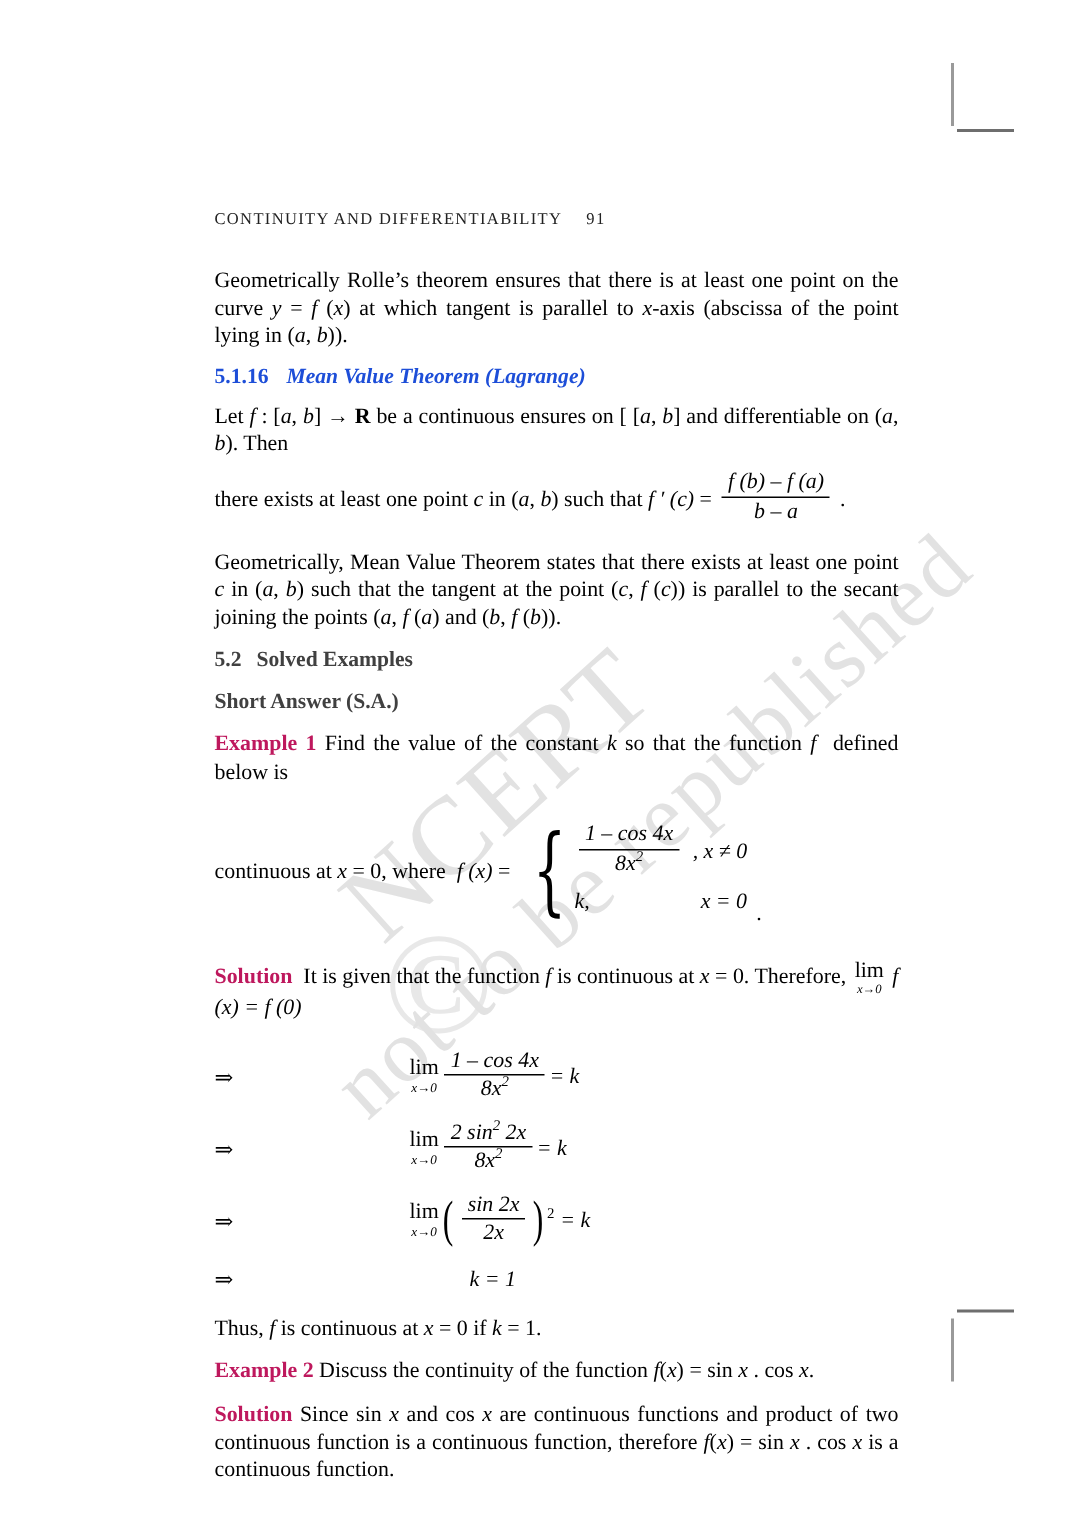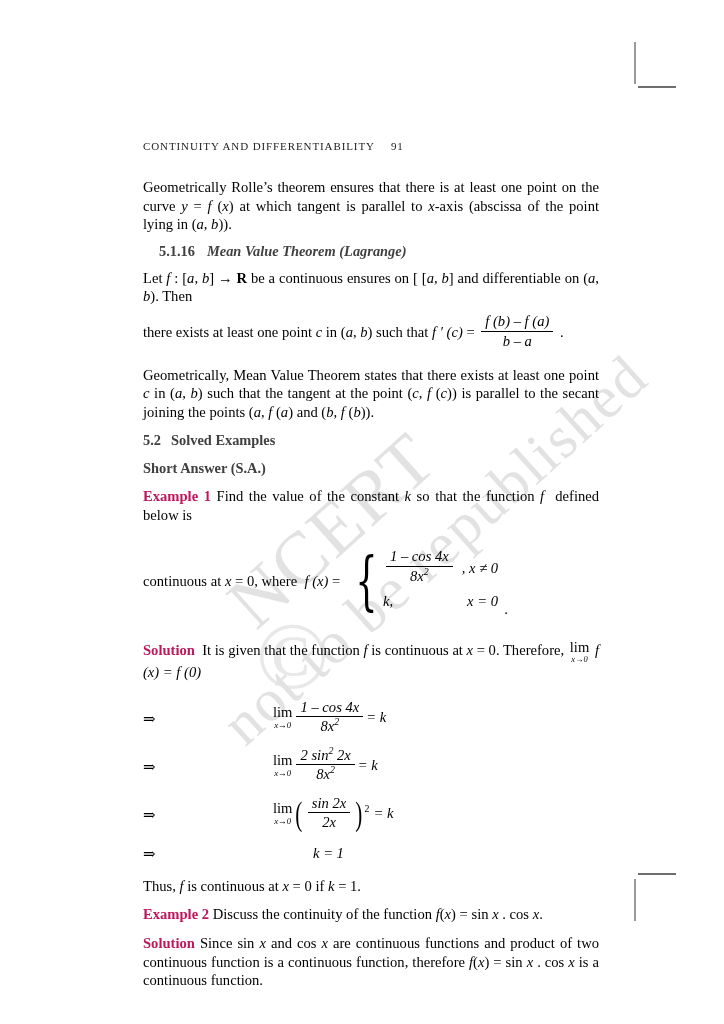--- a/index.html
+++ b/index.html
@@ -87,24 +87,24 @@
     margin: 0 0 7px 0;
     font-size: 14.6px;
     line-height: 1.27;
     text-align: justify;
     text-justify: inter-word;
   }
   p.body.last { text-align: left; }
   .spacer-sm { height: 6px; }
 
   .head-sec {
-    margin: 9px 0 9px 16px;
+    margin: 9px 0 9px 0;
     font-size: 14.4px;
     font-weight: bold;
-    color: #404040;
+    color: #1d4ed8;
   }
   .head-sec .num { font-style: normal; margin-right: 12px; }
   .head-sec .ttl { font-style: italic; }
 
   .head-sub {
     margin: 11px 0 9px 0;
     font-size: 14.4px;
     font-weight: bold;
     color: #404040;
   }

